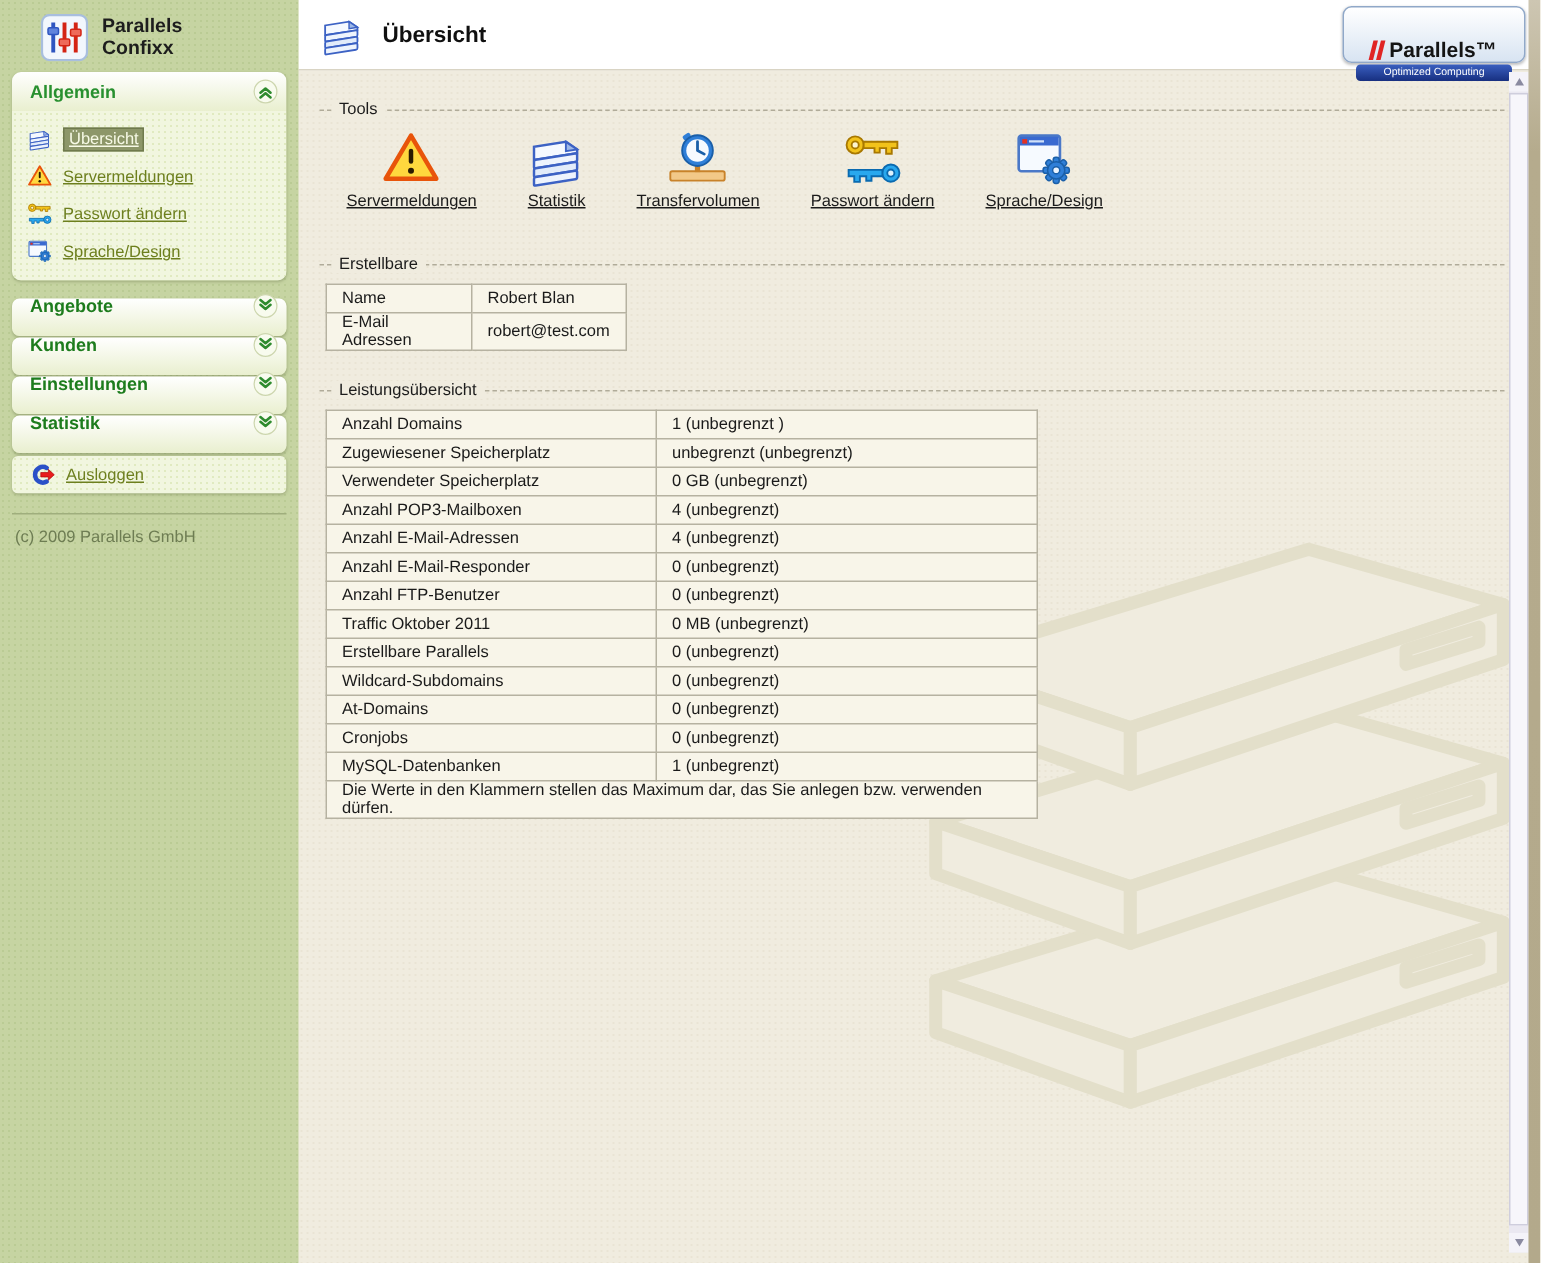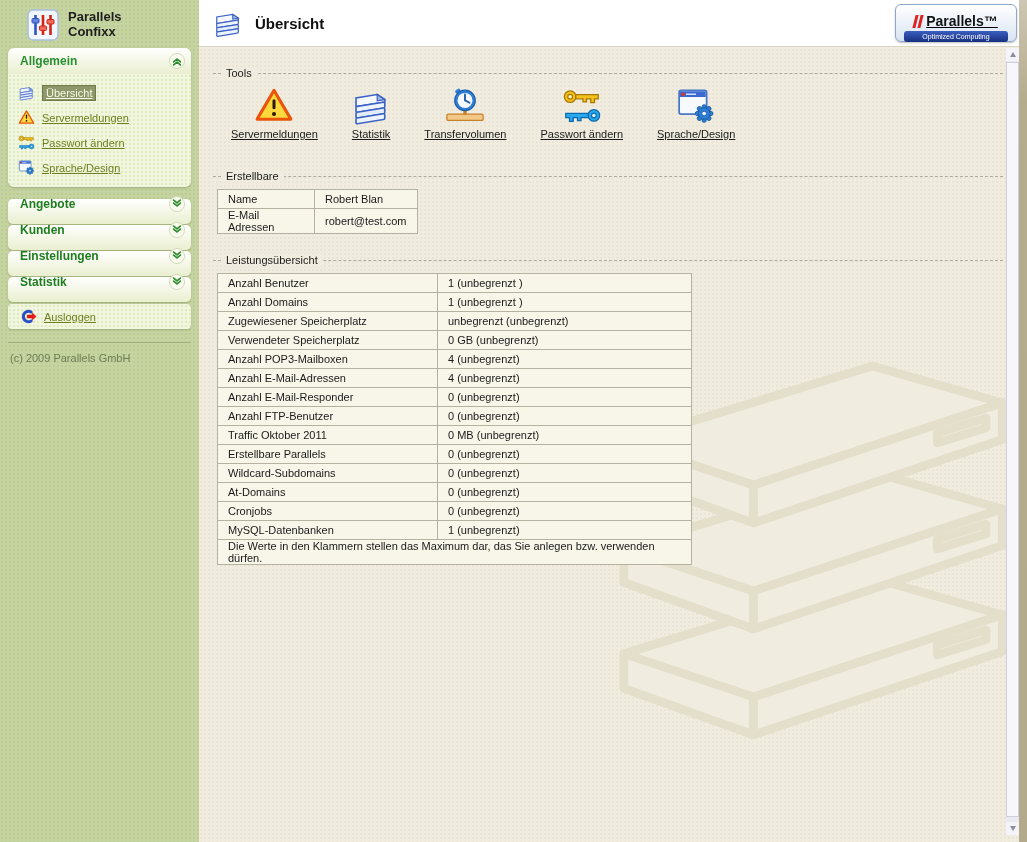--- a/index.html
+++ b/index.html
@@ -64,21 +64,21 @@
   }
   .main-header { position:absolute; left:0; top:0; right:0; height:47px; background:#ffffff; border-bottom:1px solid #d9d4c4; z-index:2; }
   .title-icon { position:absolute; left:14px; top:8px; width:30px; height:30px; }
   .page-title { position:absolute; left:56px; top:15px; font-size:15px; font-weight:bold; color:#101010; }
   .badge {
     position:absolute; right:10px; top:4px; width:122px; height:38px;
     border:1px solid #90a8c8; border-radius:6px;
     background:linear-gradient(#ffffff,#d8e4f2);
     box-shadow:0 1px 2px rgba(0,0,0,.25); cursor:pointer;
   }
-  .badge-top { display:flex; align-items:center; justify-content:center; gap:4px; margin-top:8px;text-decoration:underline; }
+  .badge-top { display:flex; align-items:center; justify-content:center; gap:4px; margin-top:20px; }
   .badge-bars { display:flex; gap:2px; }
   .badge-bar { width:3px; height:13px; background:#e02424; transform:skewX(-14deg); }
   .badge-name { font-size:14px; font-weight:bold; color:#141414; }
   .badge-sub {
     margin:2px auto 0; width:104px; height:11px; border-radius:3px;
     background:linear-gradient(#3a5fc0,#172f80); color:#ffffff;
     font-size:7px; text-align:center; line-height:11px;
   }
   .content { position:absolute; left:0; top:47px; right:0; bottom:0; }
   .watermark { position:absolute; right:14px; top:285px; width:400px; height:490px; z-index:0; }
@@ -416,24 +416,20 @@
 
           </tbody>
         </table>
       </div>
 
       <div class="fieldset usage-fs">
         <span class="legend">Leistungsübersicht</span>
         <table class="data-table usage-table">
           <tbody>
 
-              <tr>
-                <td class="u-label">Anzahl Benutzer</td>
-                <td class="u-value">1 (unbegrenzt )</td>
-              </tr>
 
               <tr>
                 <td class="u-label">Anzahl Domains</td>
                 <td class="u-value">1 (unbegrenzt )</td>
               </tr>
 
               <tr>
                 <td class="u-label">Zugewiesener Speicherplatz</td>
                 <td class="u-value">unbegrenzt (unbegrenzt)</td>
               </tr>

